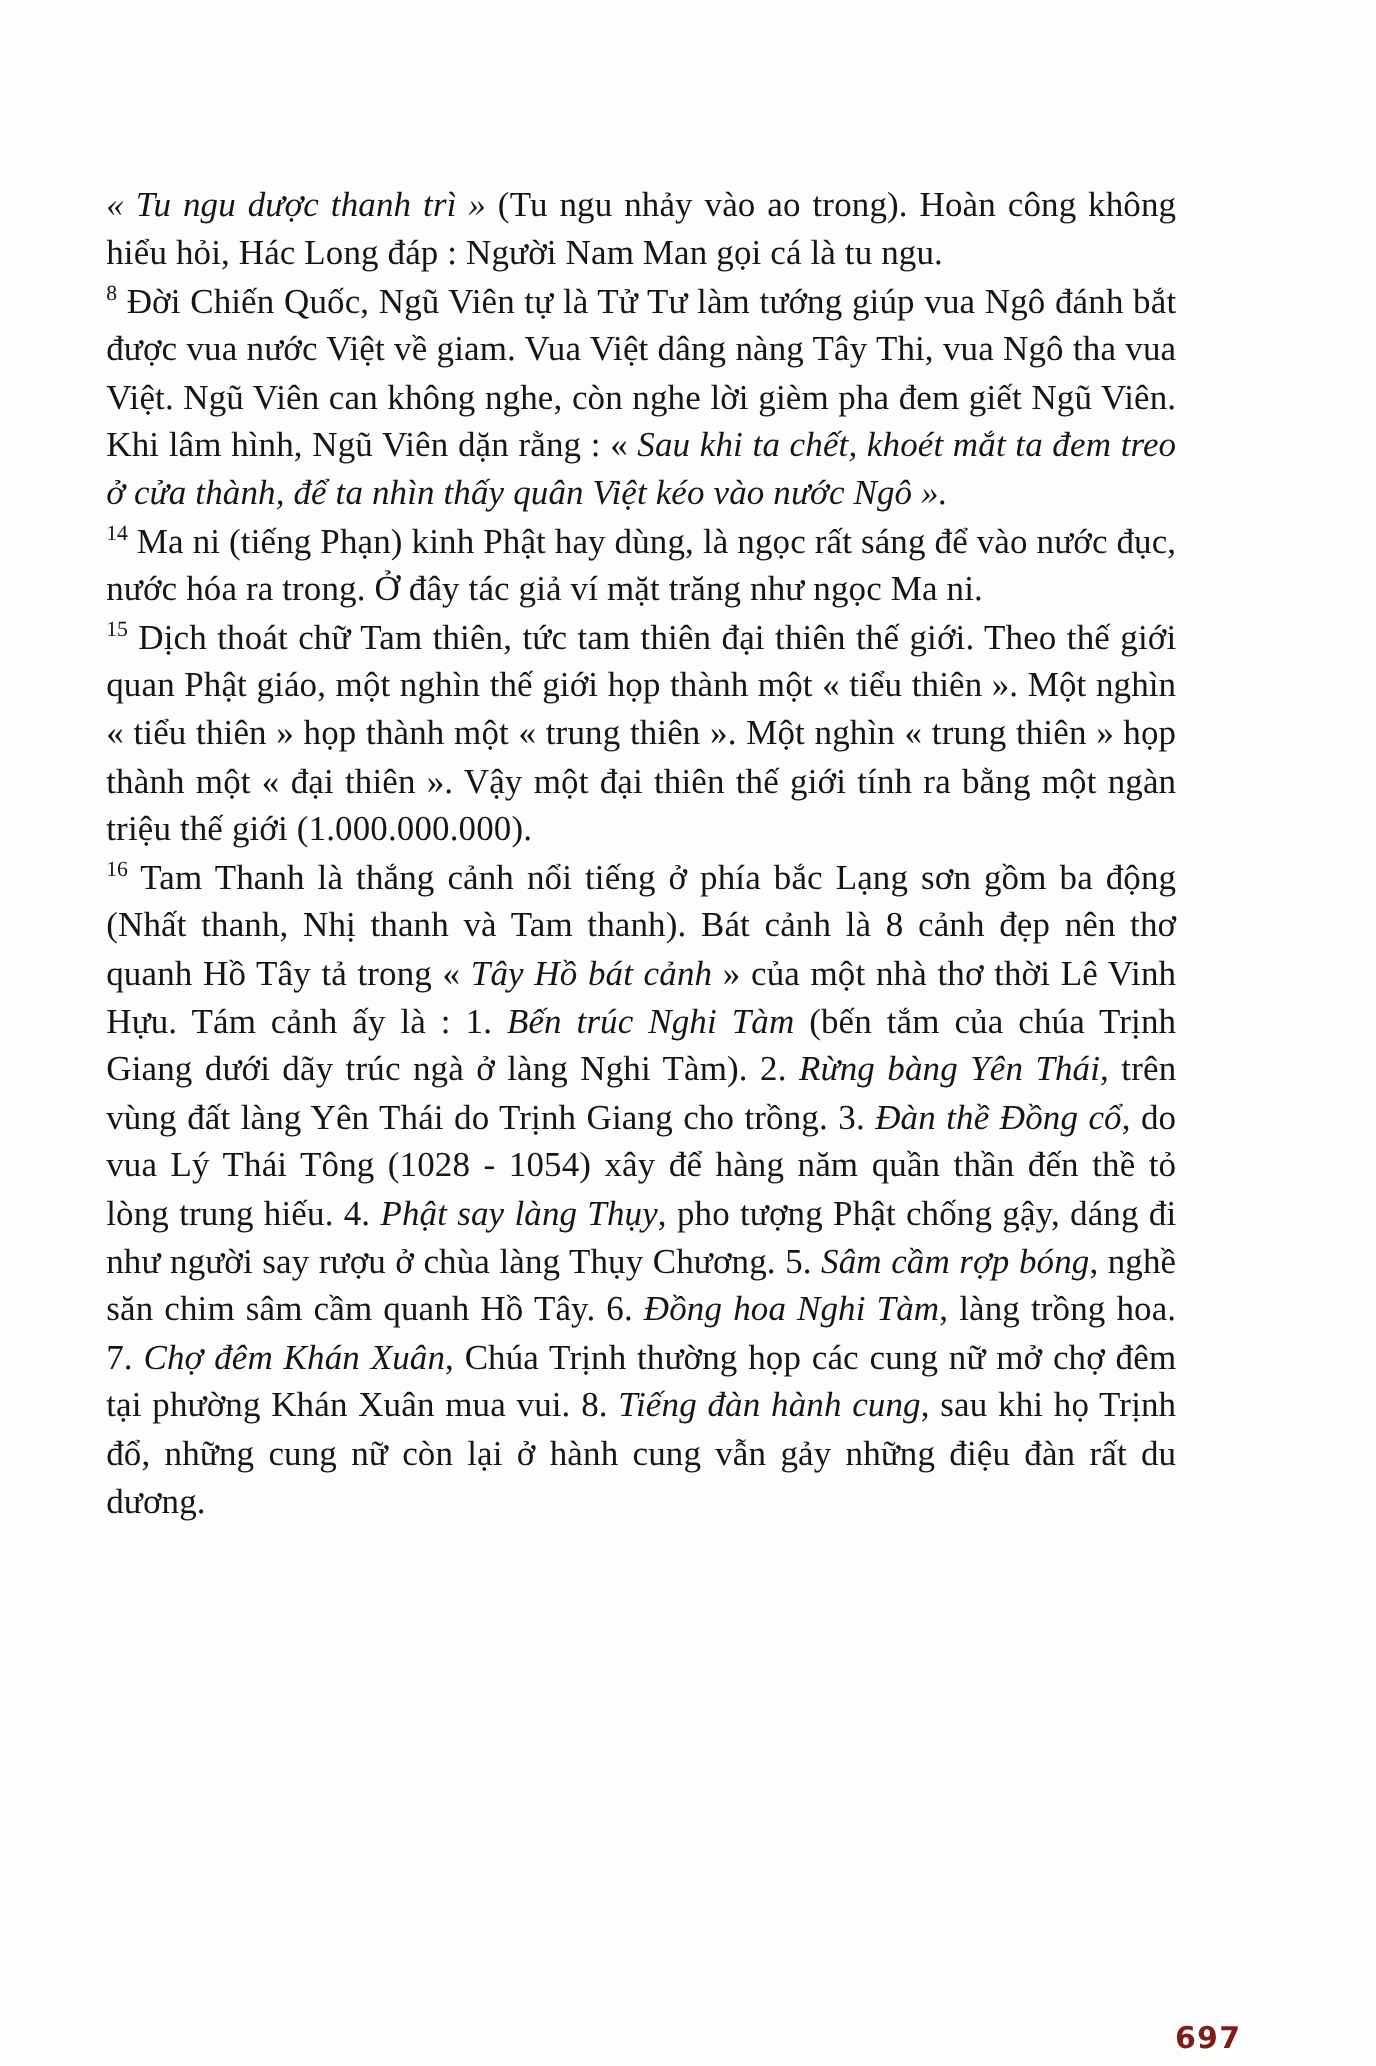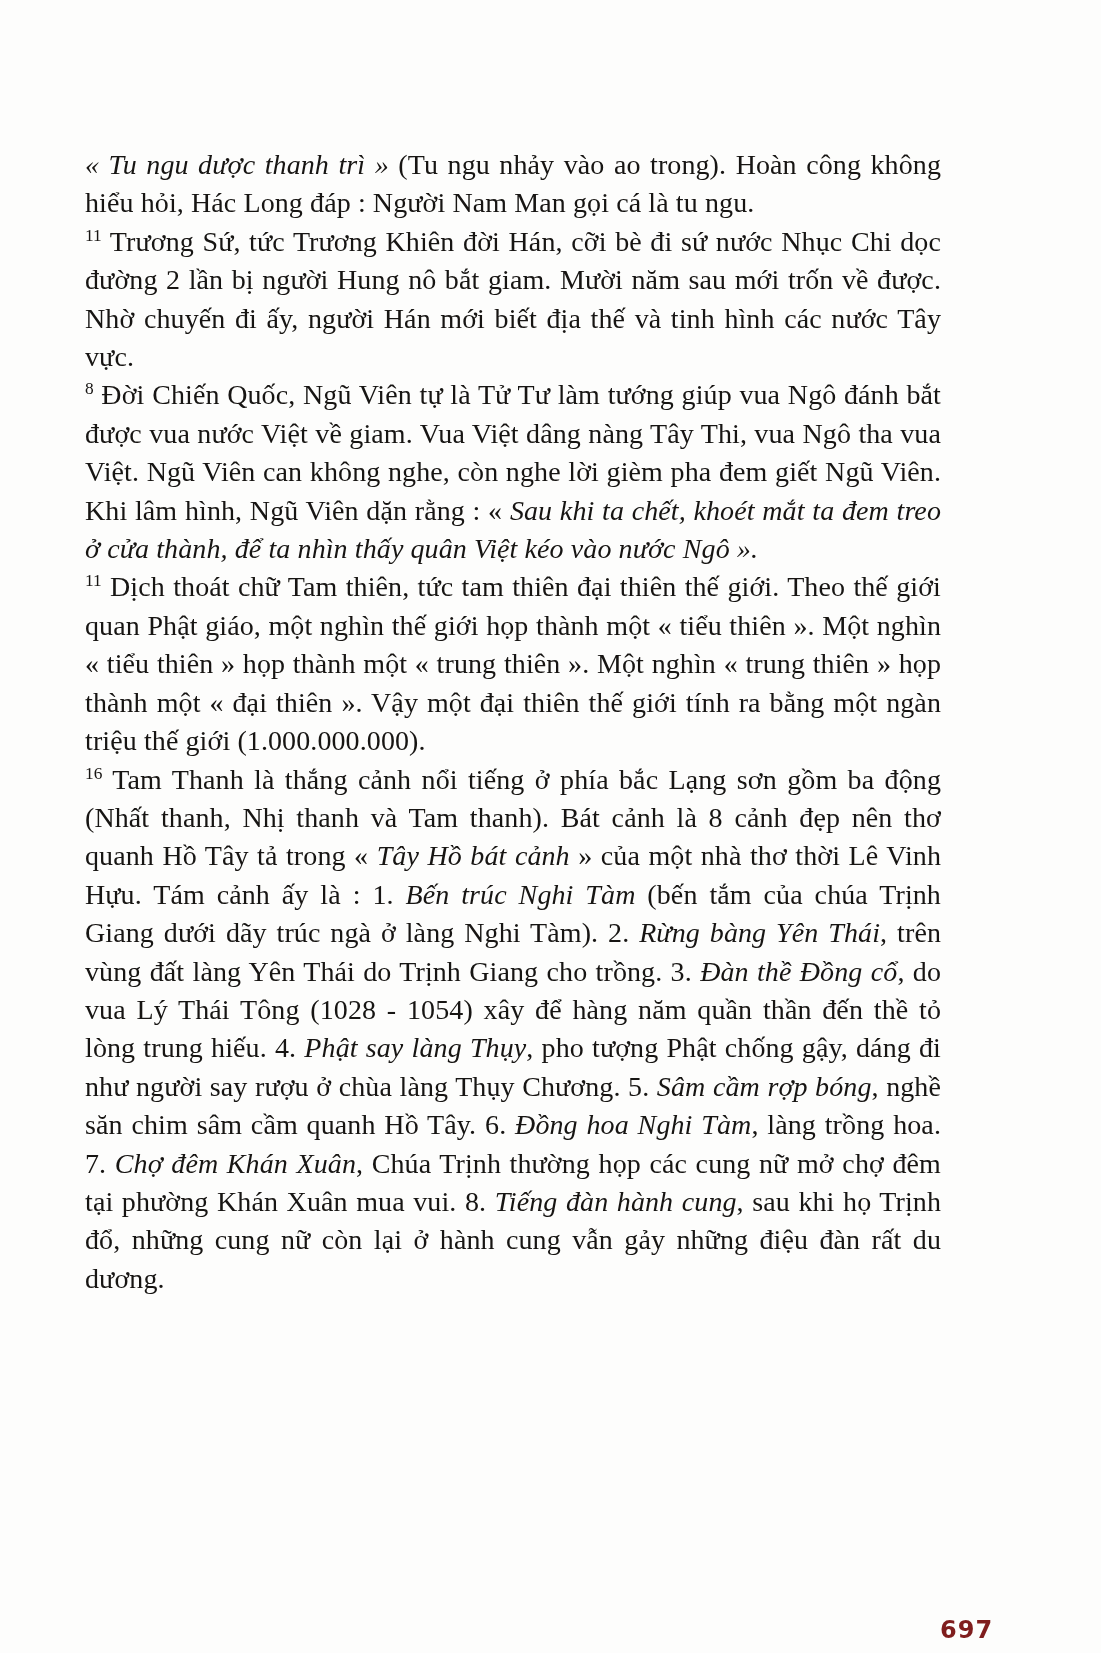--- a/index.html
+++ b/index.html
@@ -50,19 +50,19 @@
     color: #7f1d1d;
     letter-spacing: 1px;
   }
 </style>
 </head>
 <body>
 
 <div class="page">
   <div class="text-block">
     <p><i>« Tu ngu dược thanh trì »</i><span> (Tu ngu nhảy vào ao trong). Hoàn công không hiểu hỏi, Hác Long đáp : Người Nam Man gọi cá là tu ngu.</span></p>
-    <p><sup>11</sup><span> Trương Sứ, tức Trương Khiên đời Hán, cỡi bè đi sứ nước Nhục Chi dọc đường 2 lần bị người Hung nô bắt giam. Mười năm sau mới trốn về được. Nhờ chuyến đi ấy, người Hán mới biết địa thế và tinh hình các nước Tây vực.</span></p>
     <p><sup>8</sup><span> Đời Chiến Quốc, Ngũ Viên tự là Tử Tư làm tướng giúp vua Ngô đánh bắt được vua nước Việt về giam. Vua Việt dâng nàng Tây Thi, vua Ngô tha vua Việt. Ngũ Viên can không nghe, còn nghe lời gièm pha đem giết Ngũ Viên. Khi lâm hình, Ngũ Viên dặn rằng : « </span><i>Sau khi ta chết, khoét mắt ta đem treo ở cửa thành, để ta nhìn thấy quân Việt kéo vào nước Ngô ».</i></p>
-    <p><sup>11</sup><span> Dịch thoát chữ Tam thiên, tức tam thiên đại thiên thế giới. Theo thế giới quan Phật giáo, một nghìn thế giới họp thành một « tiểu thiên ». Một nghìn « tiểu thiên » họp thành một « trung thiên ». Một nghìn « trung thiên » họp thành một « đại thiên ». Vậy một đại thiên thế giới tính ra bằng một ngàn triệu thế giới (1.000.000.000).</span></p>
+    <p><sup>14</sup><span> Ma ni (tiếng Phạn) kinh Phật hay dùng, là ngọc rất sáng để vào nước đục, nước hóa ra trong. Ở đây tác giả ví mặt trăng như ngọc Ma ni.</span></p>
+    <p><sup>15</sup><span> Dịch thoát chữ Tam thiên, tức tam thiên đại thiên thế giới. Theo thế giới quan Phật giáo, một nghìn thế giới họp thành một « tiểu thiên ». Một nghìn « tiểu thiên » họp thành một « trung thiên ». Một nghìn « trung thiên » họp thành một « đại thiên ». Vậy một đại thiên thế giới tính ra bằng một ngàn triệu thế giới (1.000.000.000).</span></p>
     <p><sup>16</sup><span> Tam Thanh là thắng cảnh nổi tiếng ở phía bắc Lạng sơn gồm ba động (Nhất thanh, Nhị thanh và Tam thanh). Bát cảnh là 8 cảnh đẹp nên thơ quanh Hồ Tây tả trong « </span><i>Tây Hồ bát cảnh</i><span> » của một nhà thơ thời Lê Vinh Hựu. Tám cảnh ấy là : 1. </span><i>Bến trúc Nghi Tàm</i><span> (bến tắm của chúa Trịnh Giang dưới dãy trúc ngà ở làng Nghi Tàm). 2. </span><i>Rừng bàng Yên Thái</i><span>, trên vùng đất làng Yên Thái do Trịnh Giang cho trồng. 3. </span><i>Đàn thề Đồng cổ</i><span>, do vua Lý Thái Tông (1028 - 1054) xây để hàng năm quần thần đến thề tỏ lòng trung hiếu. 4. </span><i>Phật say làng Thụy</i><span>, pho tượng Phật chống gậy, dáng đi như người say rượu ở chùa làng Thụy Chương. 5. </span><i>Sâm cầm rợp bóng</i><span>, nghề săn chim sâm cầm quanh Hồ Tây. 6. </span><i>Đồng hoa Nghi Tàm</i><span>, làng trồng hoa. 7. </span><i>Chợ đêm Khán Xuân</i><span>, Chúa Trịnh thường họp các cung nữ mở chợ đêm tại phường Khán Xuân mua vui. 8. </span><i>Tiếng đàn hành cung</i><span>, sau khi họ Trịnh đổ, những cung nữ còn lại ở hành cung vẫn gảy những điệu đàn rất du dương.</span></p>
   </div>
   <div class="page-number">697</div>
 </div>
 
 </body></html>

